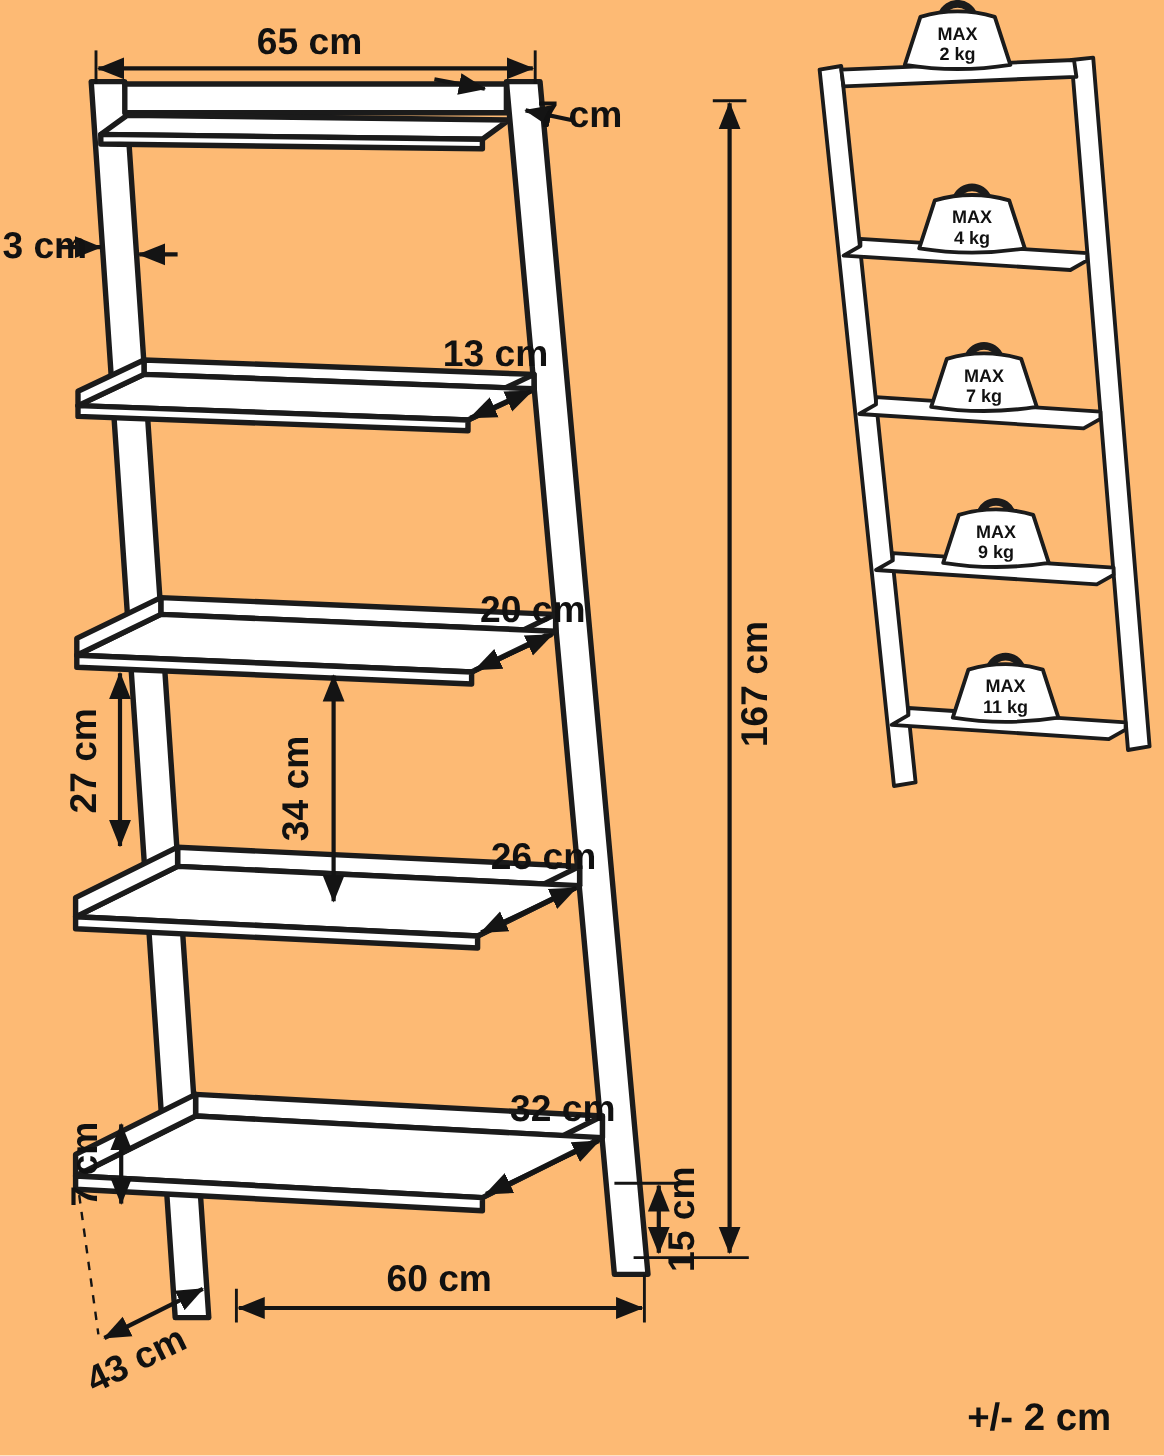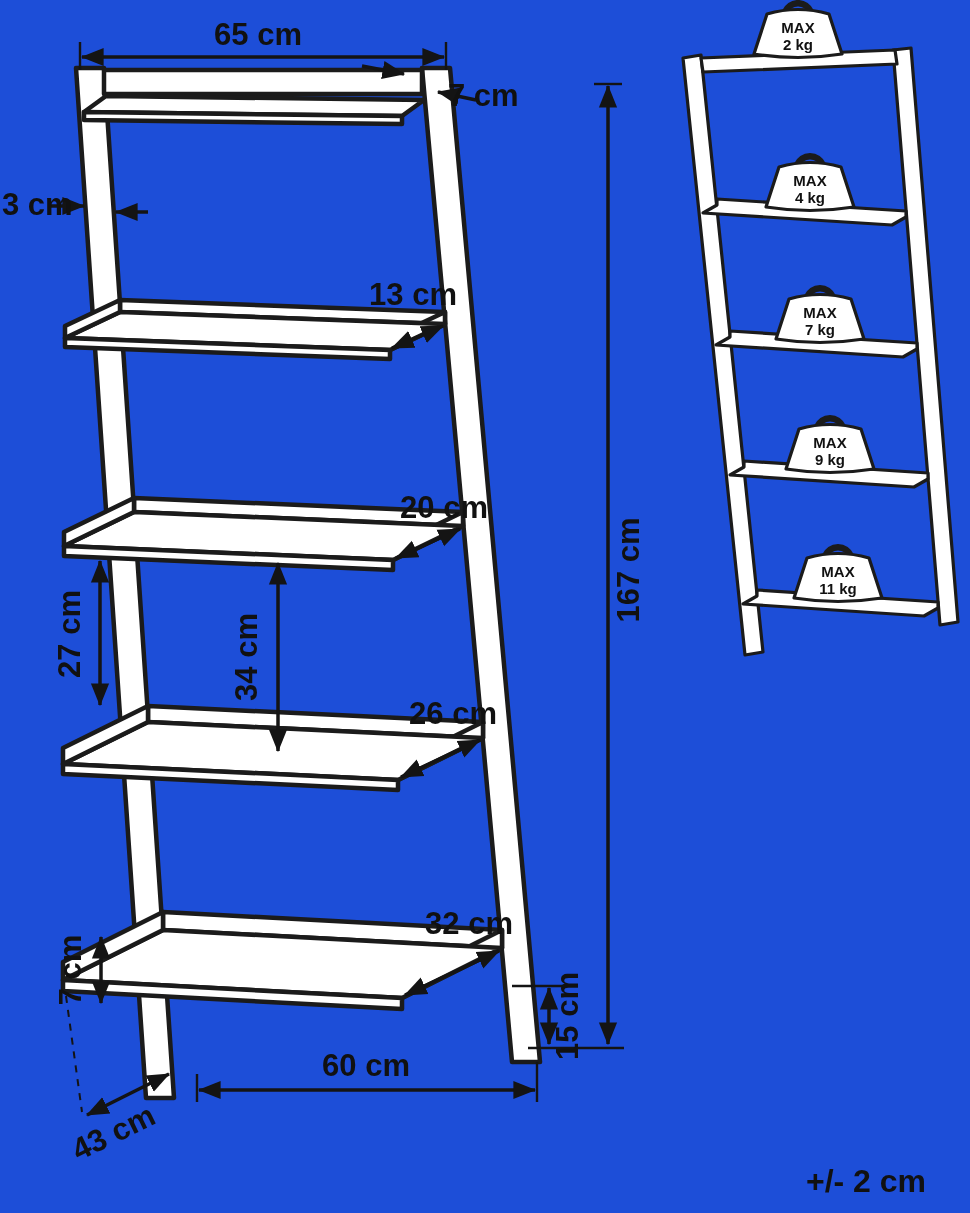--- a/index.html
+++ b/index.html
@@ -1,16 +1,16 @@
 <!DOCTYPE html>
 <html><head>
 <meta charset="utf-8">
 <style>
   html,body{margin:0;padding:0;background:#fff;}
-  .stage{position:relative;width:970px;height:1213px;background:#1d4ed8;overflow:hidden;}
+  .stage{position:relative;width:970px;height:1213px;background:#fdba74;overflow:hidden;}
   svg{position:absolute;left:0;top:0;}
   .part{fill:#ffffff;stroke:#1b1b1b;stroke-width:4.5;stroke-linejoin:round;}
   .mini{fill:#ffffff;stroke:#1b1b1b;stroke-width:3.2;stroke-linejoin:round;}
   .dim{stroke:#141414;stroke-width:3.5;fill:none;}
   .tick{stroke:#141414;stroke-width:2.4;fill:none;}
   .dash{stroke:#141414;stroke-width:2;stroke-dasharray:7 7;fill:none;}
   text{font-family:"Liberation Sans","DejaVu Sans",sans-serif;font-weight:bold;fill:#111;}
   .lbl{font-size:31px;}
   .lblm{text-anchor:middle;}
   .wlbl{font-size:15px;text-anchor:middle;}

